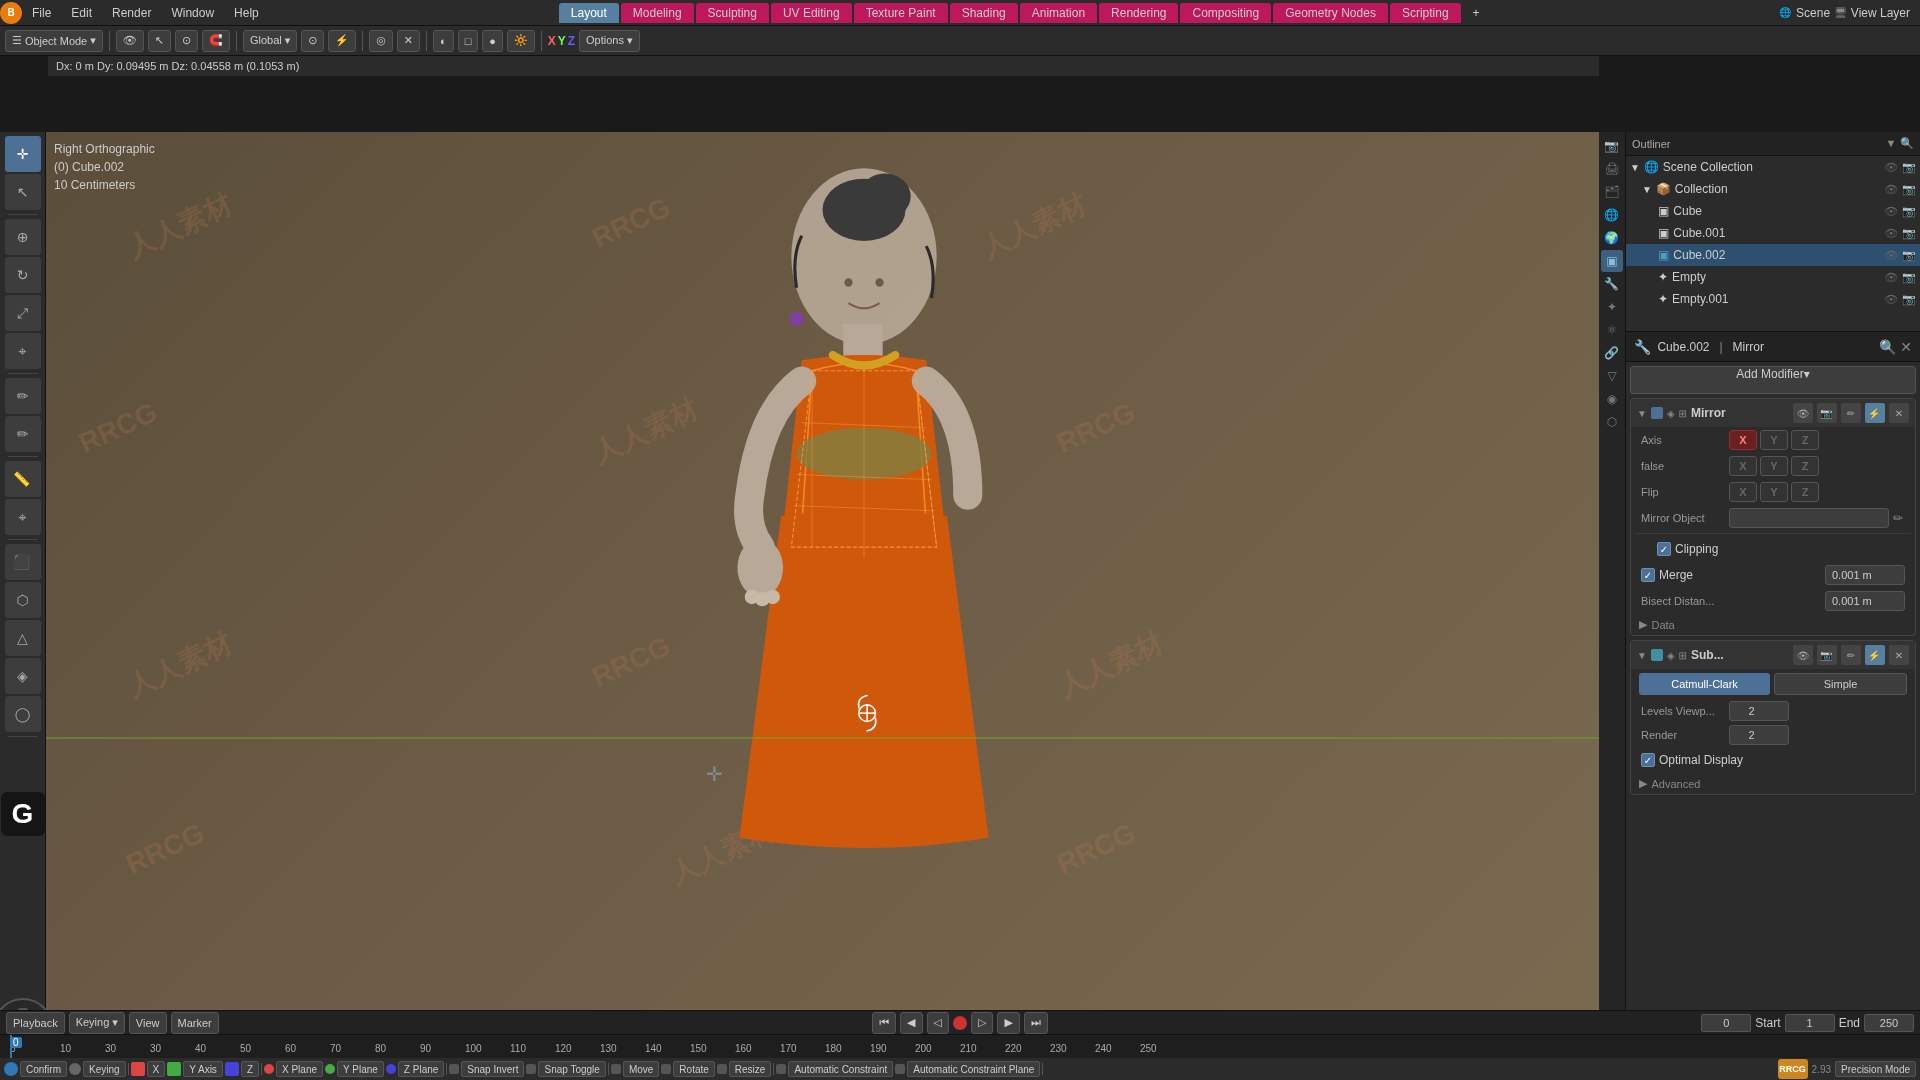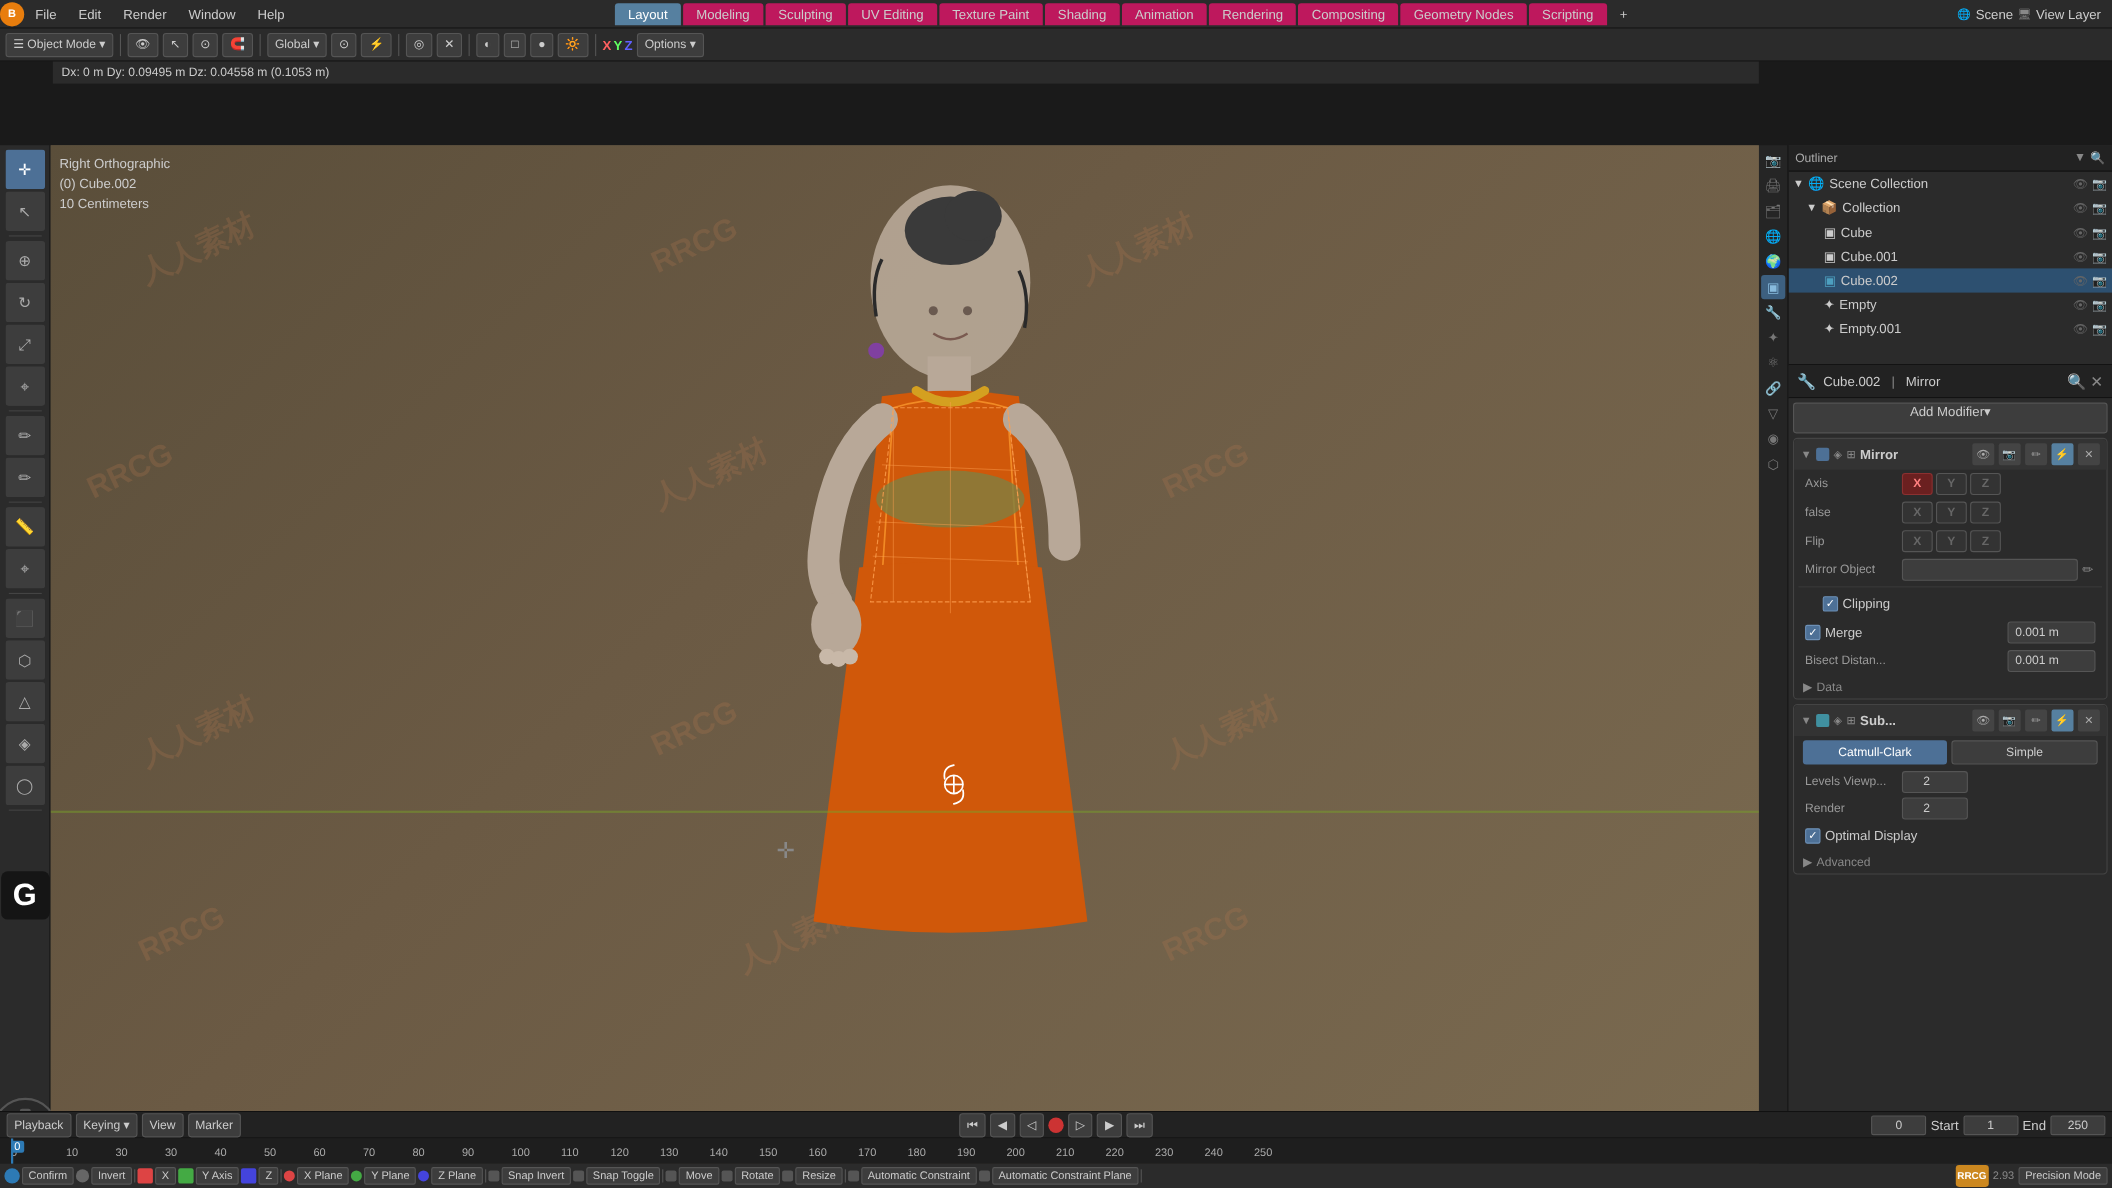--- a/index.html
+++ b/index.html
@@ -745,21 +745,21 @@
       <div style="position:absolute;top:2px;left:0;background:#2d7ab5;padding:0 3px;border-radius:2px;font-size:10px;color:#fff;">0</div>
     </div>
   </div>
 </div>
 
 <div id="operator-bar">
 
   <div style="background:#2d7ab5;width:14px;height:14px;border-radius:50%;flex-shrink:0;"></div>
   <div class="op-btn">Confirm</div>
   <div style="width:12px;height:12px;background:#666;border-radius:50%;flex-shrink:0;"></div>
-  <div class="op-btn">Invert</div>
+  <div class="op-btn">Keying</div>
   <div class="op-sep"></div>
   <div style="background:#d44;width:14px;height:14px;border-radius:2px;flex-shrink:0;"></div>
   <div class="op-btn">X</div>
   <div style="background:#4a4;width:14px;height:14px;border-radius:2px;flex-shrink:0;"></div>
   <div class="op-btn">Y Axis</div>
   <div style="background:#44d;width:14px;height:14px;border-radius:2px;flex-shrink:0;"></div>
   <div class="op-btn">Z</div>
   <div class="op-sep"></div>
   <div style="background:#d44;width:10px;height:10px;border-radius:50%;flex-shrink:0;"></div>
   <div class="op-btn">X Plane</div>

